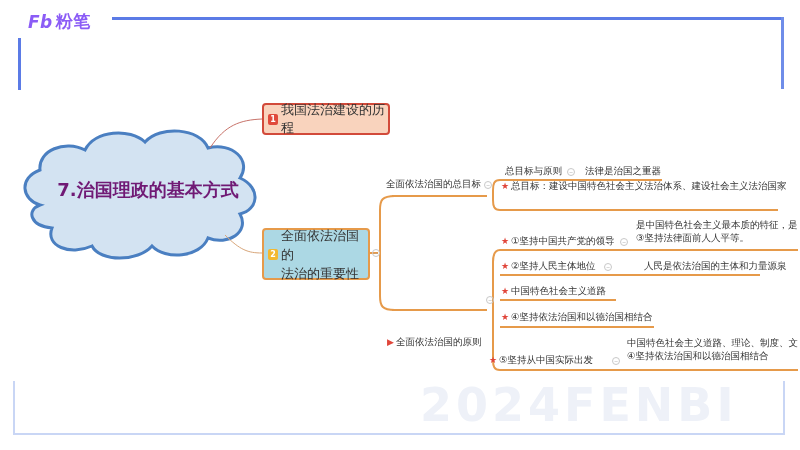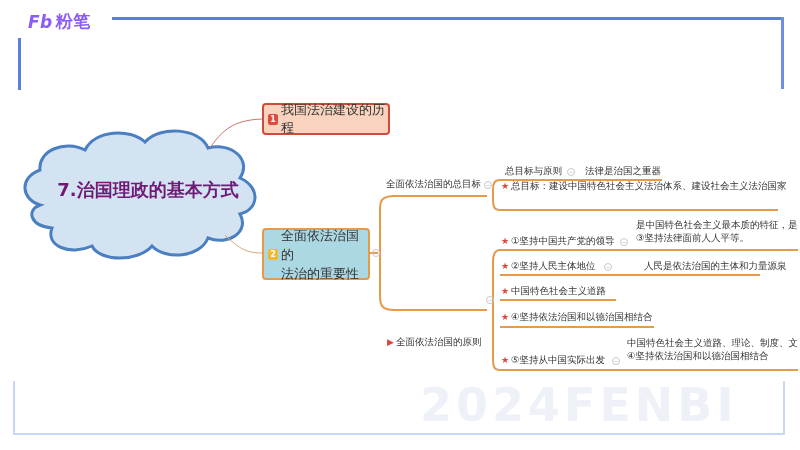--- a/index.html
+++ b/index.html
@@ -133,20 +133,20 @@
 <div class="abs desc" style="left:620px;top:259px;margin-left:24px;">人民是依法治国的主体和力量源泉</div>
 
 <div class="abs t" style="left:501px;top:285px;">
   <span class="star">★</span><span>中国特色社会主义道路</span>
 </div>
 
 <div class="abs t" style="left:501px;top:311px;">
   <span class="star">★</span><span>④坚持依法治国和以德治国相结合</span>
 </div>
 
-<div class="abs t" style="left:501px;top:354px;text-align:right;">
+<div class="abs t" style="left:489px;top:354px;text-align:right;">
   <span class="star">★</span><span>⑤坚持从中国实际出发</span>
 </div>
 <span class="abs toggle" style="left:612px;top:357px;">−</span>
 <div class="abs desc" style="left:627px;top:336px;">
   <span>中国特色社会主义道路、理论、制度、文</span><br>
   <span>④坚持依法治国和以德治国相结合</span>
 </div>
 
 </body></html>

